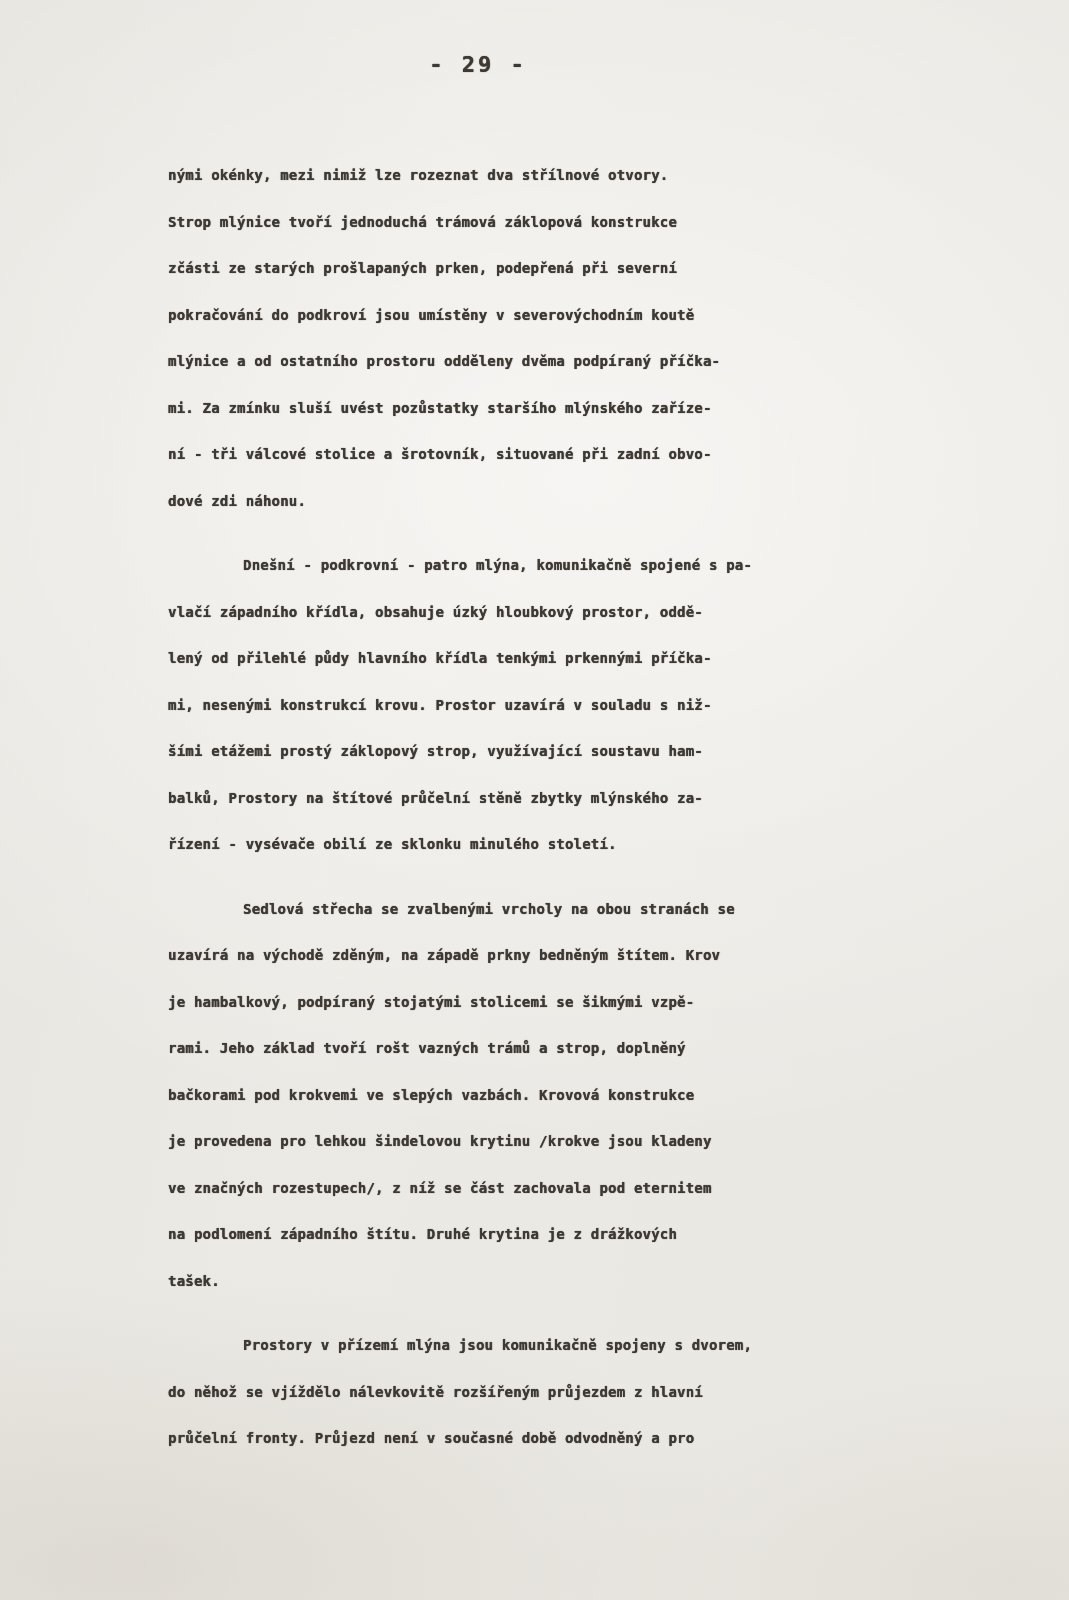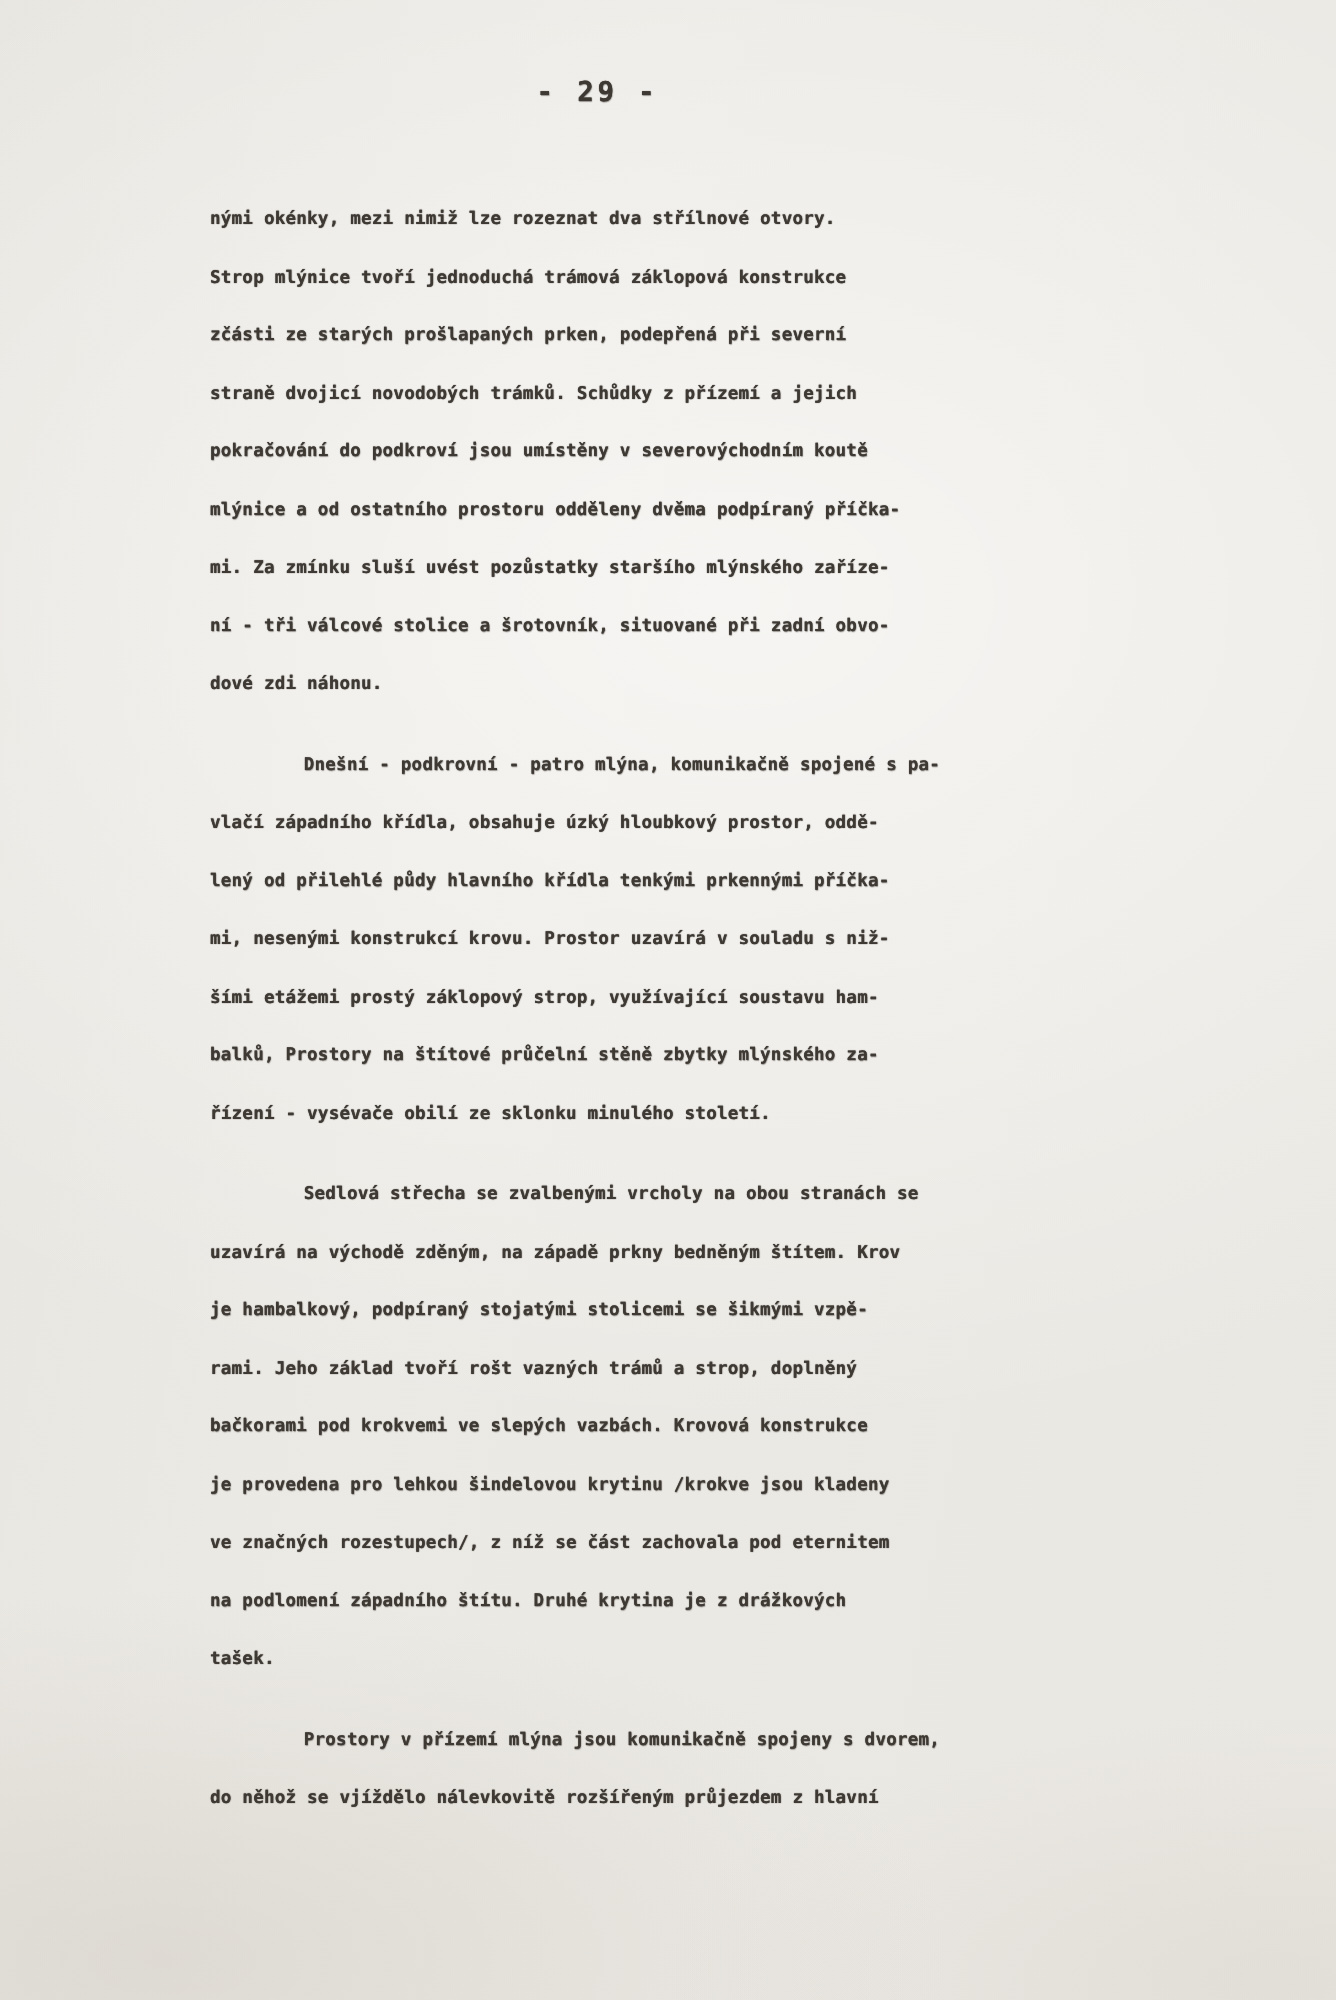--- a/index.html
+++ b/index.html
@@ -18,21 +18,21 @@
     inset: 0;
     background-color: #ebe9e4;
     background-image:
       radial-gradient(ellipse 1300px 900px at 55% 30%, rgba(255,255,255,0.55), rgba(255,255,255,0) 75%),
       radial-gradient(ellipse 900px 420px at 12% 98%, rgba(205,200,190,0.45), rgba(205,200,190,0) 70%),
       radial-gradient(ellipse 700px 300px at 95% 99%, rgba(210,205,196,0.35), rgba(210,205,196,0) 70%),
       linear-gradient(100deg, rgba(224,221,214,0.30), rgba(242,240,236,0.10) 35%, rgba(230,227,220,0.25) 95%);
   }
   .page-number {
     position: absolute;
-    top: 62px;
+    top: 52px;
     left: 0;
     width: 956px;
     text-align: center;
     font-size: 22px;
     font-weight: bold;
     letter-spacing: 3px;
     color: #3e3933;
     text-shadow: 0 0 0.7px rgba(45,40,35,0.85), 0.4px 0.4px 0.9px rgba(45,40,35,0.4);
   }
   .doc-body {
@@ -57,21 +57,20 @@
 </head>
 <body>
 
 <div class="page" style="background-color: rgb(235, 233, 228);">
   <div class="page-number" style="color: rgb(62, 57, 51);">- 29 -</div>
   <div class="doc-body" id="doc-body" style="color: rgb(62, 57, 51);">
       <div class="paragraph">
         <div class="text-line">nými okénky, mezi nimiž lze rozeznat dva střílnové otvory.</div>
         <div class="text-line">Strop mlýnice tvoří jednoduchá trámová záklopová konstrukce</div>
         <div class="text-line">zčásti ze starých prošlapaných prken, podepřená při severní</div>
-        <div class="text-line">straně dvojicí novodobých trámků. Schůdky z přízemí a jejich</div>
         <div class="text-line">pokračování do podkroví jsou umístěny v severovýchodním koutě</div>
         <div class="text-line">mlýnice a od ostatního prostoru odděleny dvěma podpíraný příčka-</div>
         <div class="text-line">mi. Za zmínku sluší uvést pozůstatky staršího mlýnského zaříze-</div>
         <div class="text-line">ní - tři válcové stolice a šrotovník, situované při zadní obvo-</div>
         <div class="text-line">dové zdi náhonu.</div>
       </div>
       <div class="paragraph indent">
         <div class="text-line">Dnešní - podkrovní - patro mlýna, komunikačně spojené s pa-</div>
         <div class="text-line">vlačí západního křídla, obsahuje úzký hloubkový prostor, oddě-</div>
         <div class="text-line">lený od přilehlé půdy hlavního křídla tenkými prkennými příčka-</div>
@@ -87,15 +86,16 @@
         <div class="text-line">rami. Jeho základ tvoří rošt vazných trámů a strop, doplněný</div>
         <div class="text-line">bačkorami pod krokvemi ve slepých vazbách. Krovová konstrukce</div>
         <div class="text-line">je provedena pro lehkou šindelovou krytinu /krokve jsou kladeny</div>
         <div class="text-line">ve značných rozestupech/, z níž se část zachovala pod eternitem</div>
         <div class="text-line">na podlomení západního štítu. Druhé krytina je z drážkových</div>
         <div class="text-line">tašek.</div>
       </div>
       <div class="paragraph indent">
         <div class="text-line">Prostory v přízemí mlýna jsou komunikačně spojeny s dvorem,</div>
         <div class="text-line">do něhož se vjíždělo nálevkovitě rozšířeným průjezdem z hlavní</div>
+        <div class="text-line">průčelní fronty. Průjezd není v současné době odvodněný a pro</div>
       </div>
     </div>
 </div>
 
 </body></html>

